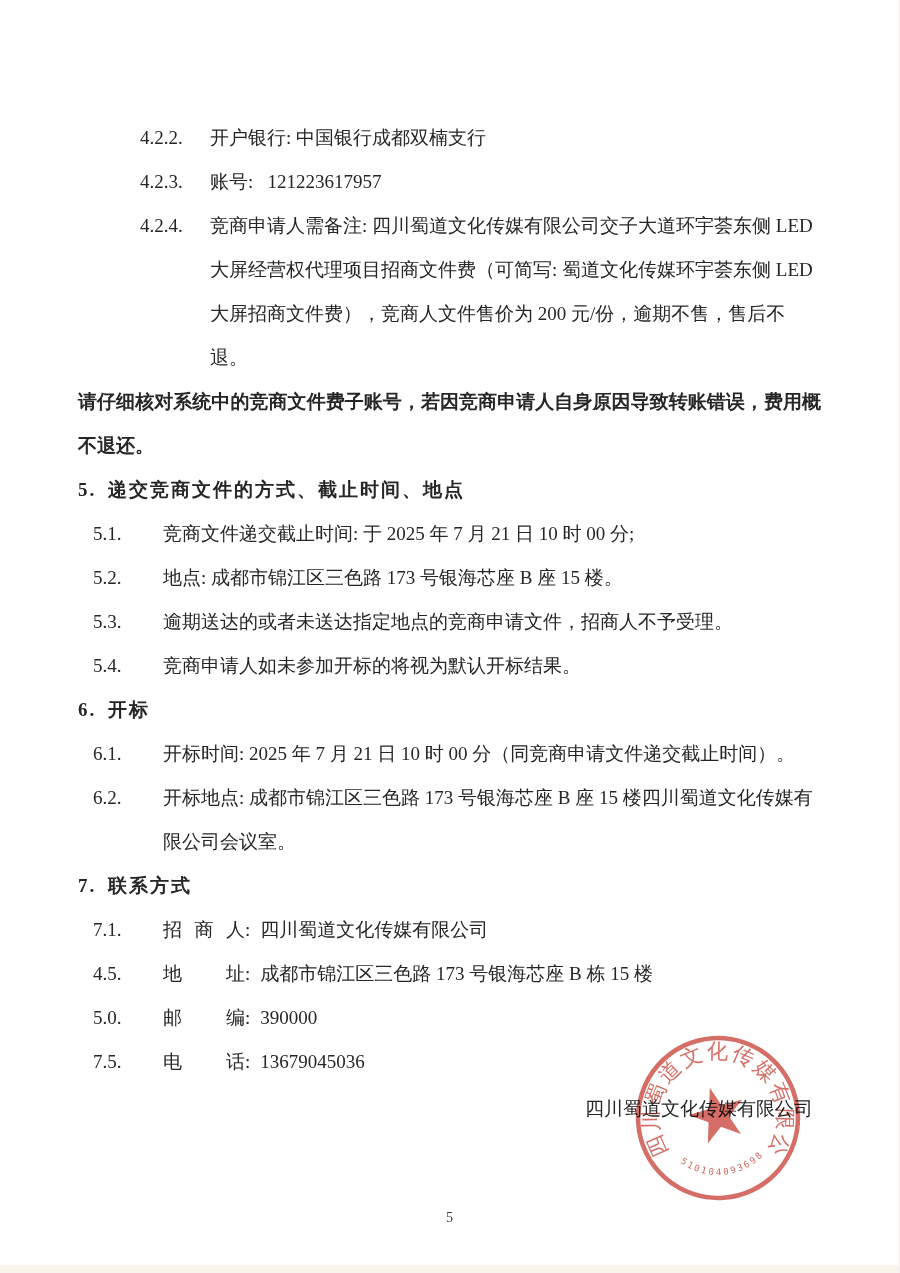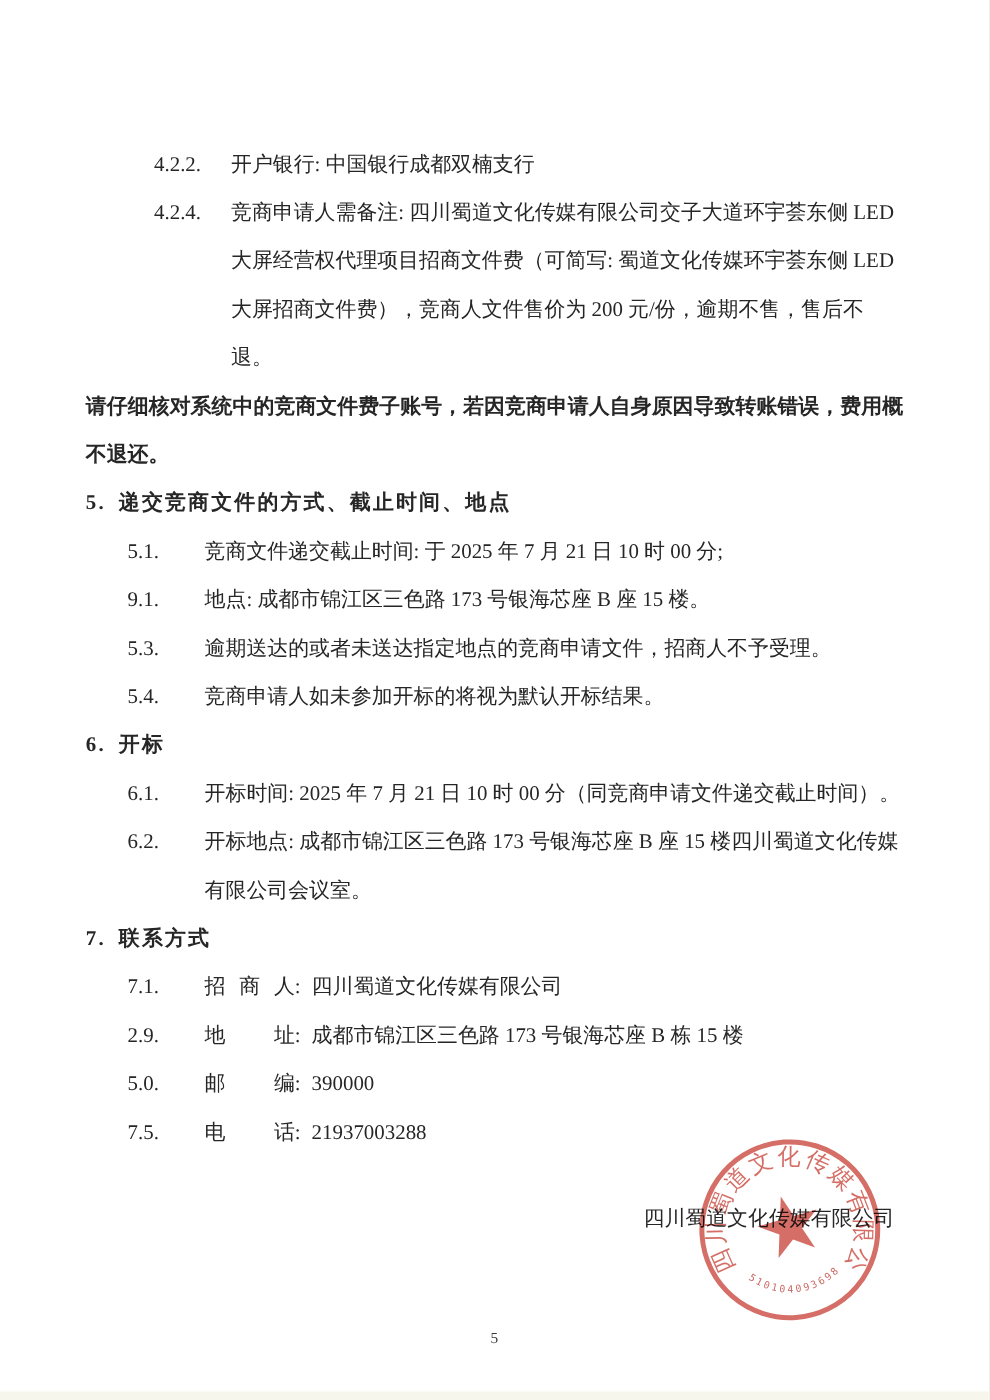--- a/index.html
+++ b/index.html
@@ -9,32 +9,32 @@
     margin:0 auto;
     background:#ffffff;
     font-family:"Liberation Serif","DejaVu Serif",serif;
     color:#262626;
     overflow:hidden;
     box-sizing:border-box;
     border-right:1px solid #f1f0ea;
   }
   .body-text{
     position:absolute;
-    left:78px;right:78px;top:128px;
+    left:78px;right:78px;top:116px;
     font-size:19px;
     line-height:44px;
   }
   .row{display:flex;align-items:flex-start;white-space:pre-wrap;}
   .row .num{flex:0 0 auto;}
   .row .txt{flex:1 1 auto;}
   
   .lvl3{margin-left:62px;}
   .lvl3 .num{width:70px;}
   
-  .lvl2{margin-left:38px;}
+  .lvl2{margin-left:15px;}
   .lvl2 .num{width:70px;}
   
   .heading{font-weight:bold;letter-spacing:2px;}
   .heading .num{width:30px;}
   .notice{white-space:pre-wrap;text-align:justify;font-weight:bold;}
   .contact-label{
     display:inline-block;
     width:82px;
     text-align:justify;
     text-align-last:justify;
@@ -75,36 +75,40 @@
 
 <div class="page">
 
   <div class="body-text">
 
     <div class="row lvl3">
       <span class="num">4.2.2.</span>
       <span class="txt">开户银行: 中国银行成都双楠支行</span>
     </div>
     <div class="row lvl3">
+      <span class="num">4.2.3.</span>
+      <span class="txt">账号:   121223617957</span>
+    </div>
+    <div class="row lvl3">
       <span class="num">4.2.4.</span>
       <span class="txt">竞商申请人需备注: 四川蜀道文化传媒有限公司交子大道环宇荟东侧 LED 大屏经营权代理项目招商文件费（可简写: 蜀道文化传媒环宇荟东侧 LED 大屏招商文件费），竞商人文件售价为 200 元/份，逾期不售，售后不退。</span>
     </div>
 
     <div class="notice">请仔细核对系统中的竞商文件费子账号，若因竞商申请人自身原因导致转账错误，费用概不退还。</div>
 
     <div class="row heading">
       <span class="num">5.</span>
       <span class="txt">递交竞商文件的方式、截止时间、地点</span>
     </div>
     <div class="row lvl2">
       <span class="num">5.1.</span>
       <span class="txt">竞商文件递交截止时间: 于 2025 年 7 月 21 日 10 时 00 分;</span>
     </div>
     <div class="row lvl2">
-      <span class="num">9.1.</span>
+      <span class="num">5.2.</span>
       <span class="txt">地点: 成都市锦江区三色路 173 号银海芯座 B 座 15 楼。</span>
     </div>
     <div class="row lvl2">
       <span class="num">5.3.</span>
       <span class="txt">逾期送达的或者未送达指定地点的竞商申请文件，招商人不予受理。</span>
     </div>
     <div class="row lvl2">
       <span class="num">5.4.</span>
       <span class="txt">竞商申请人如未参加开标的将视为默认开标结果。</span>
     </div>
@@ -124,30 +128,30 @@
 
     <div class="row heading">
       <span class="num">7.</span>
       <span class="txt">联系方式</span>
     </div>
     <div class="row lvl2">
       <span class="num">7.1.</span>
       <span class="txt"><span class="contact-label">招商人</span><span class="contact-colon">:</span><span>四川蜀道文化传媒有限公司</span></span>
     </div>
     <div class="row lvl2">
-      <span class="num">2.9.</span>
+      <span class="num">4.5.</span>
       <span class="txt"><span class="contact-label">地址</span><span class="contact-colon">:</span><span>成都市锦江区三色路 173 号银海芯座 B 栋 15 楼</span></span>
     </div>
     <div class="row lvl2">
       <span class="num">5.0.</span>
       <span class="txt"><span class="contact-label">邮编</span><span class="contact-colon">:</span><span>390000</span></span>
     </div>
     <div class="row lvl2">
       <span class="num">7.5.</span>
-      <span class="txt"><span class="contact-label">电话</span><span class="contact-colon">:</span><span>21937003288</span></span>
+      <span class="txt"><span class="contact-label">电话</span><span class="contact-colon">:</span><span>13679045036</span></span>
     </div>
   </div>
 
   <div class="signature-block">
     <div>四川蜀道文化传媒有限公司</div>
   </div>
 
   <svg class="stamp" viewBox="0 0 172 172" xmlns="http://www.w3.org/2000/svg">
     <defs>
       <path id="arcTop" d="M 37.7,120 A 59,59 0 1 1 134.3,120" fill="none"></path>

